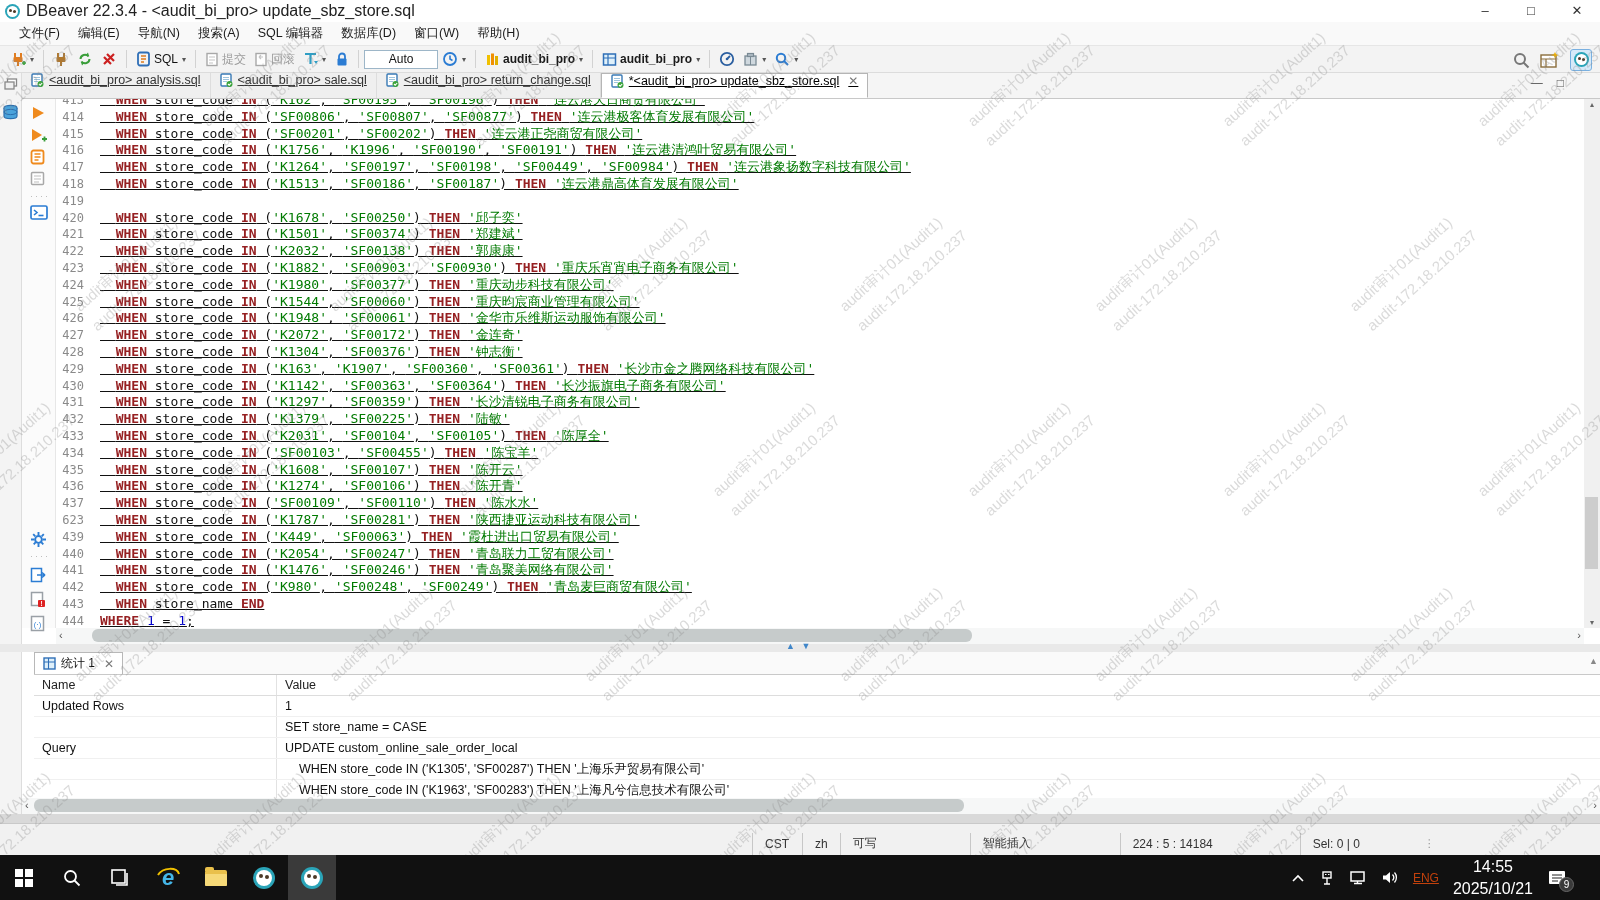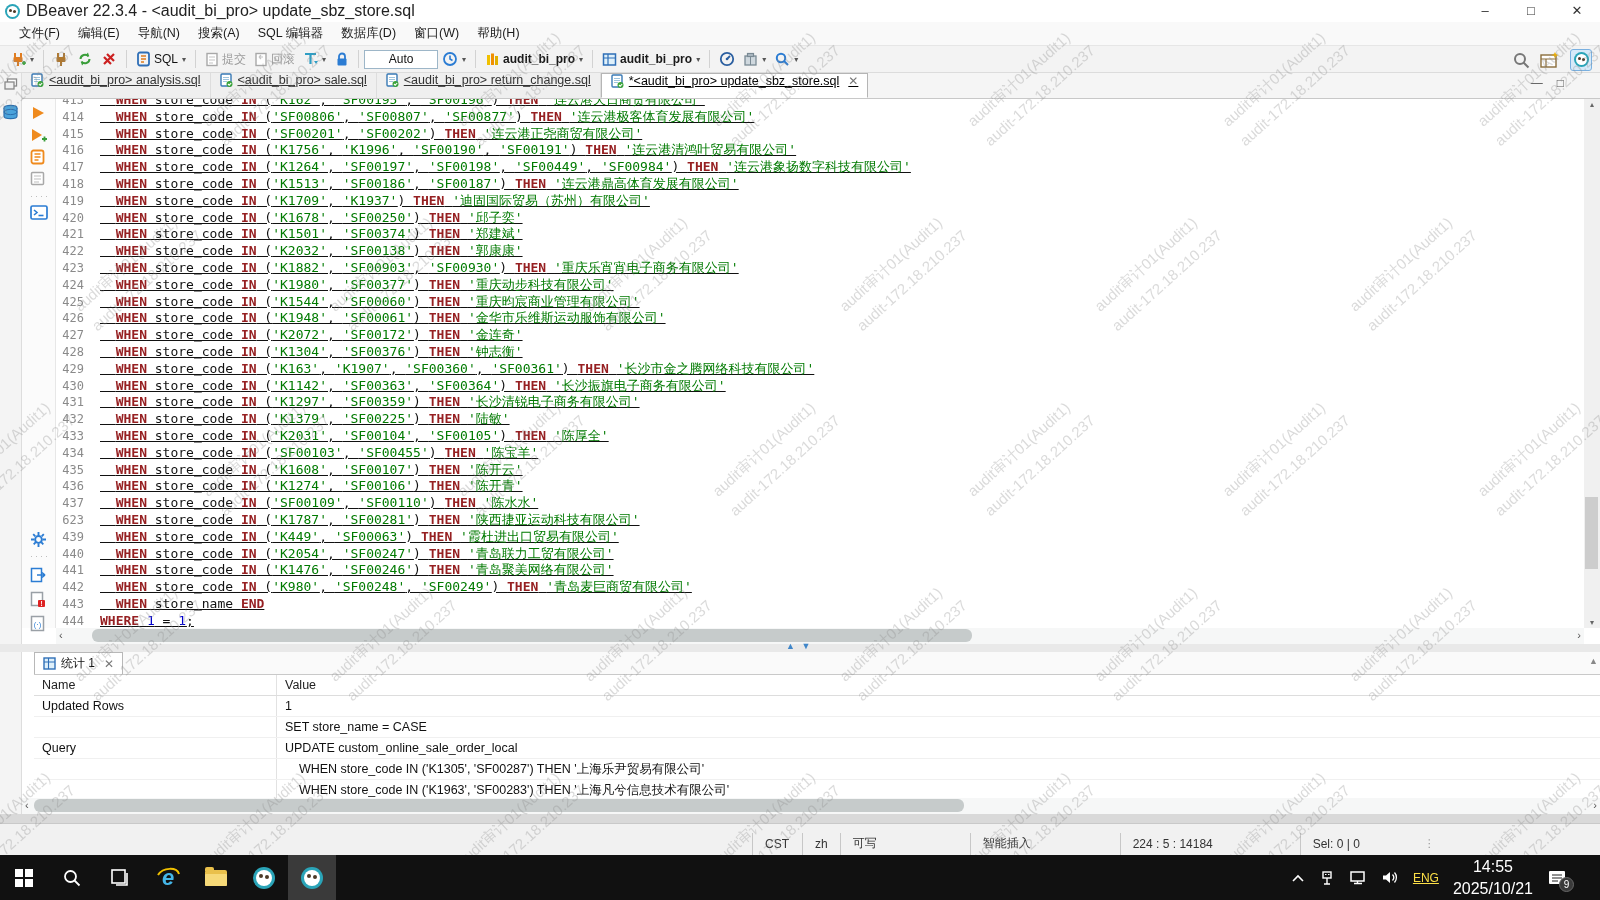--- a/index.html
+++ b/index.html
@@ -86,21 +86,21 @@
   .sbf { border-left:1px solid #c7c7c7; padding:0 12px; font-size:12px; color:#333; height:22px; display:flex; align-items:center; }
   .sbf:last-of-type { border-right:1px solid #c7c7c7; }
   #sb-dots { margin-left:14px; color:#999; font-size:11px; }
 
   
   #taskbar { left:0; top:855px; width:1600px; height:45px; background:#111; display:flex; align-items:stretch; }
   .tk { width:48px; display:flex; align-items:center; justify-content:center; }
   .tk.active { background:#3a3a3a; }
   #tray { margin-left:auto; display:flex; align-items:center; gap:14px; padding-right:14px; }
   #tray .trayic { color:#fff; }
-  #tray-lang { color:#fde047; font-size:12px;text-decoration:underline; }
+  #tray-lang { color:#c2410c; font-size:12px;text-decoration:underline; }
   #clockblock { color:#fff; font-size:16px; text-align:center; line-height:1.35; }
   #notif { position:relative; }
   #notif-badge { position:absolute; right:-7px; bottom:-5px; width:15px; height:15px; border-radius:50%; background:#3a3a3a; border:1px solid #666; color:#fff; font-size:10px; display:flex; align-items:center; justify-content:center; }
   #tb-endline { width:1px; background:#444; margin-left:4px; }
 
   
   .winlogo { display:grid; grid-template-columns:8px 8px; grid-template-rows:8px 8px; gap:2px; }
   .winlogo i { background:#fff; }
   
   .folder { width:22px; height:16px; background:#e9c04b; border-radius:2px; position:relative; }
@@ -377,21 +377,21 @@
 </div>
 
 <div id="editor" class="abs">
   <div id="editor-lines">
       <div class="codeline"><span class="ln">413</span><span class="src"><span>  </span><span class="kw">WHEN</span><span> store_code </span><span class="kw">IN</span><span> (</span><span class="str">'K162'</span><span>, </span><span class="str">'SF00195'</span><span>, </span><span class="str">'SF00196'</span><span>) </span><span class="kw">THEN</span><span> </span><span class="str">'连云港天日商贸有限公司'</span></span></div>
       <div class="codeline"><span class="ln">414</span><span class="src"><span>  </span><span class="kw">WHEN</span><span> store_code </span><span class="kw">IN</span><span> (</span><span class="str">'SF00806'</span><span>, </span><span class="str">'SF00807'</span><span>, </span><span class="str">'SF00877'</span><span>) </span><span class="kw">THEN</span><span> </span><span class="str">'连云港极客体育发展有限公司'</span></span></div>
       <div class="codeline"><span class="ln">415</span><span class="src"><span>  </span><span class="kw">WHEN</span><span> store_code </span><span class="kw">IN</span><span> (</span><span class="str">'SF00201'</span><span>, </span><span class="str">'SF00202'</span><span>) </span><span class="kw">THEN</span><span> </span><span class="str">'连云港正尧商贸有限公司'</span></span></div>
       <div class="codeline"><span class="ln">416</span><span class="src"><span>  </span><span class="kw">WHEN</span><span> store_code </span><span class="kw">IN</span><span> (</span><span class="str">'K1756'</span><span>, </span><span class="str">'K1996'</span><span>, </span><span class="str">'SF00190'</span><span>, </span><span class="str">'SF00191'</span><span>) </span><span class="kw">THEN</span><span> </span><span class="str">'连云港清鸿叶贸易有限公司'</span></span></div>
       <div class="codeline"><span class="ln">417</span><span class="src"><span>  </span><span class="kw">WHEN</span><span> store_code </span><span class="kw">IN</span><span> (</span><span class="str">'K1264'</span><span>, </span><span class="str">'SF00197'</span><span>, </span><span class="str">'SF00198'</span><span>, </span><span class="str">'SF00449'</span><span>, </span><span class="str">'SF00984'</span><span>) </span><span class="kw">THEN</span><span> </span><span class="str">'连云港象扬数字科技有限公司'</span></span></div>
       <div class="codeline"><span class="ln">418</span><span class="src"><span>  </span><span class="kw">WHEN</span><span> store_code </span><span class="kw">IN</span><span> (</span><span class="str">'K1513'</span><span>, </span><span class="str">'SF00186'</span><span>, </span><span class="str">'SF00187'</span><span>) </span><span class="kw">THEN</span><span> </span><span class="str">'连云港鼎高体育发展有限公司'</span></span></div>
-      <div class="codeline"><span class="ln">419</span><span class="src"><span>  </span><span class="kw">WHEN</span><span> store_code </span><span class="kw">IN</span><span> (</span><span class="str">'K1709'</span><span>, </span><span class="str">'K1937'</span><span>) </span><span class="kw">THEN</span><span> </span><span class="str">'迪固国际贸易（苏州）有限公司'</span></span></div>
+      <div class="codeline"><span class="ln">419</span></div>
       <div class="codeline"><span class="ln">420</span><span class="src"><span>  </span><span class="kw">WHEN</span><span> store_code </span><span class="kw">IN</span><span> (</span><span class="str">'K1678'</span><span>, </span><span class="str">'SF00250'</span><span>) </span><span class="kw">THEN</span><span> </span><span class="str">'邱子奕'</span></span></div>
       <div class="codeline"><span class="ln">421</span><span class="src"><span>  </span><span class="kw">WHEN</span><span> store_code </span><span class="kw">IN</span><span> (</span><span class="str">'K1501'</span><span>, </span><span class="str">'SF00374'</span><span>) </span><span class="kw">THEN</span><span> </span><span class="str">'郑建斌'</span></span></div>
       <div class="codeline"><span class="ln">422</span><span class="src"><span>  </span><span class="kw">WHEN</span><span> store_code </span><span class="kw">IN</span><span> (</span><span class="str">'K2032'</span><span>, </span><span class="str">'SF00138'</span><span>) </span><span class="kw">THEN</span><span> </span><span class="str">'郭康康'</span></span></div>
       <div class="codeline"><span class="ln">423</span><span class="src"><span>  </span><span class="kw">WHEN</span><span> store_code </span><span class="kw">IN</span><span> (</span><span class="str">'K1882'</span><span>, </span><span class="str">'SF00903'</span><span>, </span><span class="str">'SF00930'</span><span>) </span><span class="kw">THEN</span><span> </span><span class="str">'重庆乐宵宵电子商务有限公司'</span></span></div>
       <div class="codeline"><span class="ln">424</span><span class="src"><span>  </span><span class="kw">WHEN</span><span> store_code </span><span class="kw">IN</span><span> (</span><span class="str">'K1980'</span><span>, </span><span class="str">'SF00377'</span><span>) </span><span class="kw">THEN</span><span> </span><span class="str">'重庆动步科技有限公司'</span></span></div>
       <div class="codeline"><span class="ln">425</span><span class="src"><span>  </span><span class="kw">WHEN</span><span> store_code </span><span class="kw">IN</span><span> (</span><span class="str">'K1544'</span><span>, </span><span class="str">'SF00060'</span><span>) </span><span class="kw">THEN</span><span> </span><span class="str">'重庆昀宸商业管理有限公司'</span></span></div>
       <div class="codeline"><span class="ln">426</span><span class="src"><span>  </span><span class="kw">WHEN</span><span> store_code </span><span class="kw">IN</span><span> (</span><span class="str">'K1948'</span><span>, </span><span class="str">'SF00061'</span><span>) </span><span class="kw">THEN</span><span> </span><span class="str">'金华市乐维斯运动服饰有限公司'</span></span></div>
       <div class="codeline"><span class="ln">427</span><span class="src"><span>  </span><span class="kw">WHEN</span><span> store_code </span><span class="kw">IN</span><span> (</span><span class="str">'K2072'</span><span>, </span><span class="str">'SF00172'</span><span>) </span><span class="kw">THEN</span><span> </span><span class="str">'金连奇'</span></span></div>
       <div class="codeline"><span class="ln">428</span><span class="src"><span>  </span><span class="kw">WHEN</span><span> store_code </span><span class="kw">IN</span><span> (</span><span class="str">'K1304'</span><span>, </span><span class="str">'SF00376'</span><span>) </span><span class="kw">THEN</span><span> </span><span class="str">'钟志衡'</span></span></div>
       <div class="codeline"><span class="ln">429</span><span class="src"><span>  </span><span class="kw">WHEN</span><span> store_code </span><span class="kw">IN</span><span> (</span><span class="str">'K163'</span><span>, </span><span class="str">'K1907'</span><span>, </span><span class="str">'SF00360'</span><span>, </span><span class="str">'SF00361'</span><span>) </span><span class="kw">THEN</span><span> </span><span class="str">'长沙市金之腾网络科技有限公司'</span></span></div>

